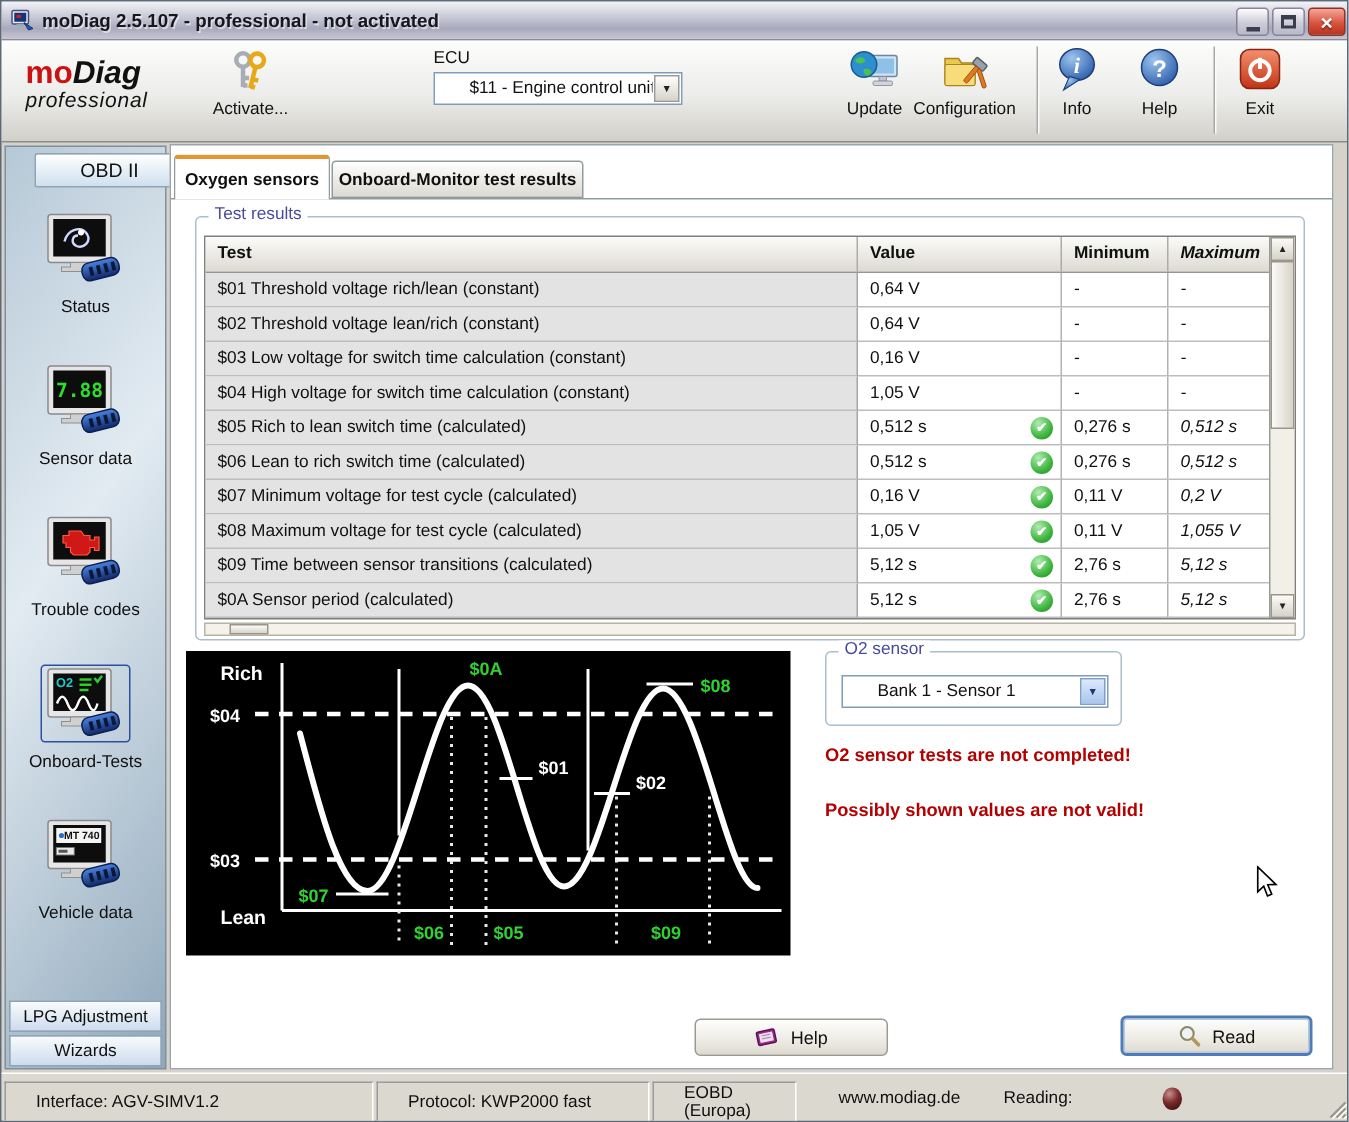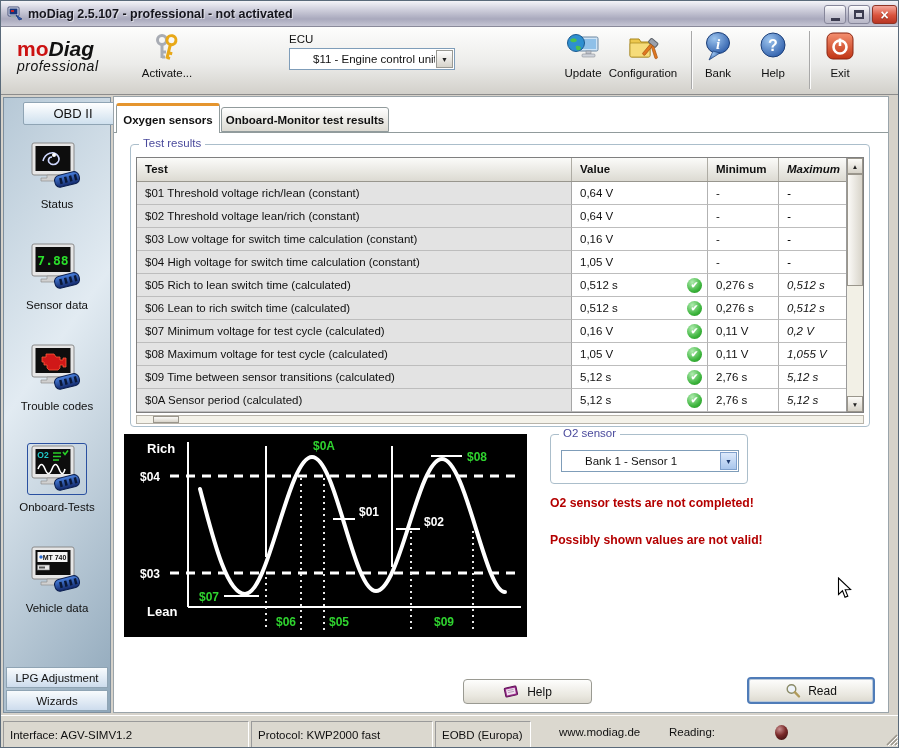--- a/index.html
+++ b/index.html
@@ -102,21 +102,21 @@
 
   
   .pushbtn{position:absolute;height:25px;border:1px solid #9a9a92;border-radius:4px;
     background:linear-gradient(180deg,#fefefd,#e9e7df 70%,#dcd9cf);
     display:flex;align-items:center;justify-content:center;gap:7px;font-size:12px;color:#111;cursor:default;}
   .pushbtn.read{border:2px solid #4f7cb8;box-shadow:inset 0 0 0 1px #b8c8da;}
 
   
   .statusbar{position:absolute;left:0;top:714px;width:899px;height:33px;background:#dbd8cf;border-top:1px solid #fff;}
   .spanel{position:absolute;top:5px;height:28px;border:1px solid;border-color:#9a9a9a #ffffff #ffffff #9a9a9a;
-    font-size:11.5px;color:#101010;display:flex;align-items:center;padding-left:6px;background:#dbd8cf;}
+    font-size:11.5px;color:#101010;display:flex;align-items:center;padding-left:20px;background:#dbd8cf;}
   .sflat{position:absolute;top:5px;height:22px;font-size:11.5px;color:#101010;display:flex;align-items:center;}
   .led{position:absolute;left:774px;top:9px;width:13px;height:15px;border-radius:50%;
     background:radial-gradient(circle at 35% 28%,#c98f8f,#7a2a2a 45%,#3a0e0e 90%);}
   .grip{position:absolute;right:2px;bottom:2px;}
 
   .cursor{position:absolute;left:836px;top:576px;z-index:50;pointer-events:none;}
 </style>
 </head>
 <body>
 
@@ -211,21 +211,21 @@
         <defs>
             <radialGradient id="gi" cx="35%" cy="30%" r="80%">
               <stop offset="0" stop-color="#9cc4ee"></stop>
               <stop offset="1" stop-color="#2a5aa8"></stop>
             </radialGradient>
           </defs>
         <ellipse cx="17" cy="13" rx="11.5" ry="10.5" fill="url(#gi)" stroke="#1c3f78"></ellipse>
         <path d="M12 21 L8 30 L19 23 Z" fill="url(#gi)" stroke="#1c3f78" stroke-width="0.7"></path>
         <text x="17" y="18.5" text-anchor="middle" font-size="15" font-weight="bold" font-style="italic" fill="#fff" font-family="Liberation Serif,serif">i</text>
       </svg>
-      <span class="tool-lb">Bank</span>
+      <span class="tool-lb">Info</span>
     </div>
 
     <div class="tool" style="left:748px;width:48px;">
       <svg width="34" height="36" viewBox="0 0 34 36">
         <defs>
             <radialGradient id="gh" cx="35%" cy="30%" r="80%">
               <stop offset="0" stop-color="#9cc4ee"></stop>
               <stop offset="1" stop-color="#2a5aa8"></stop>
             </radialGradient>
           </defs>

